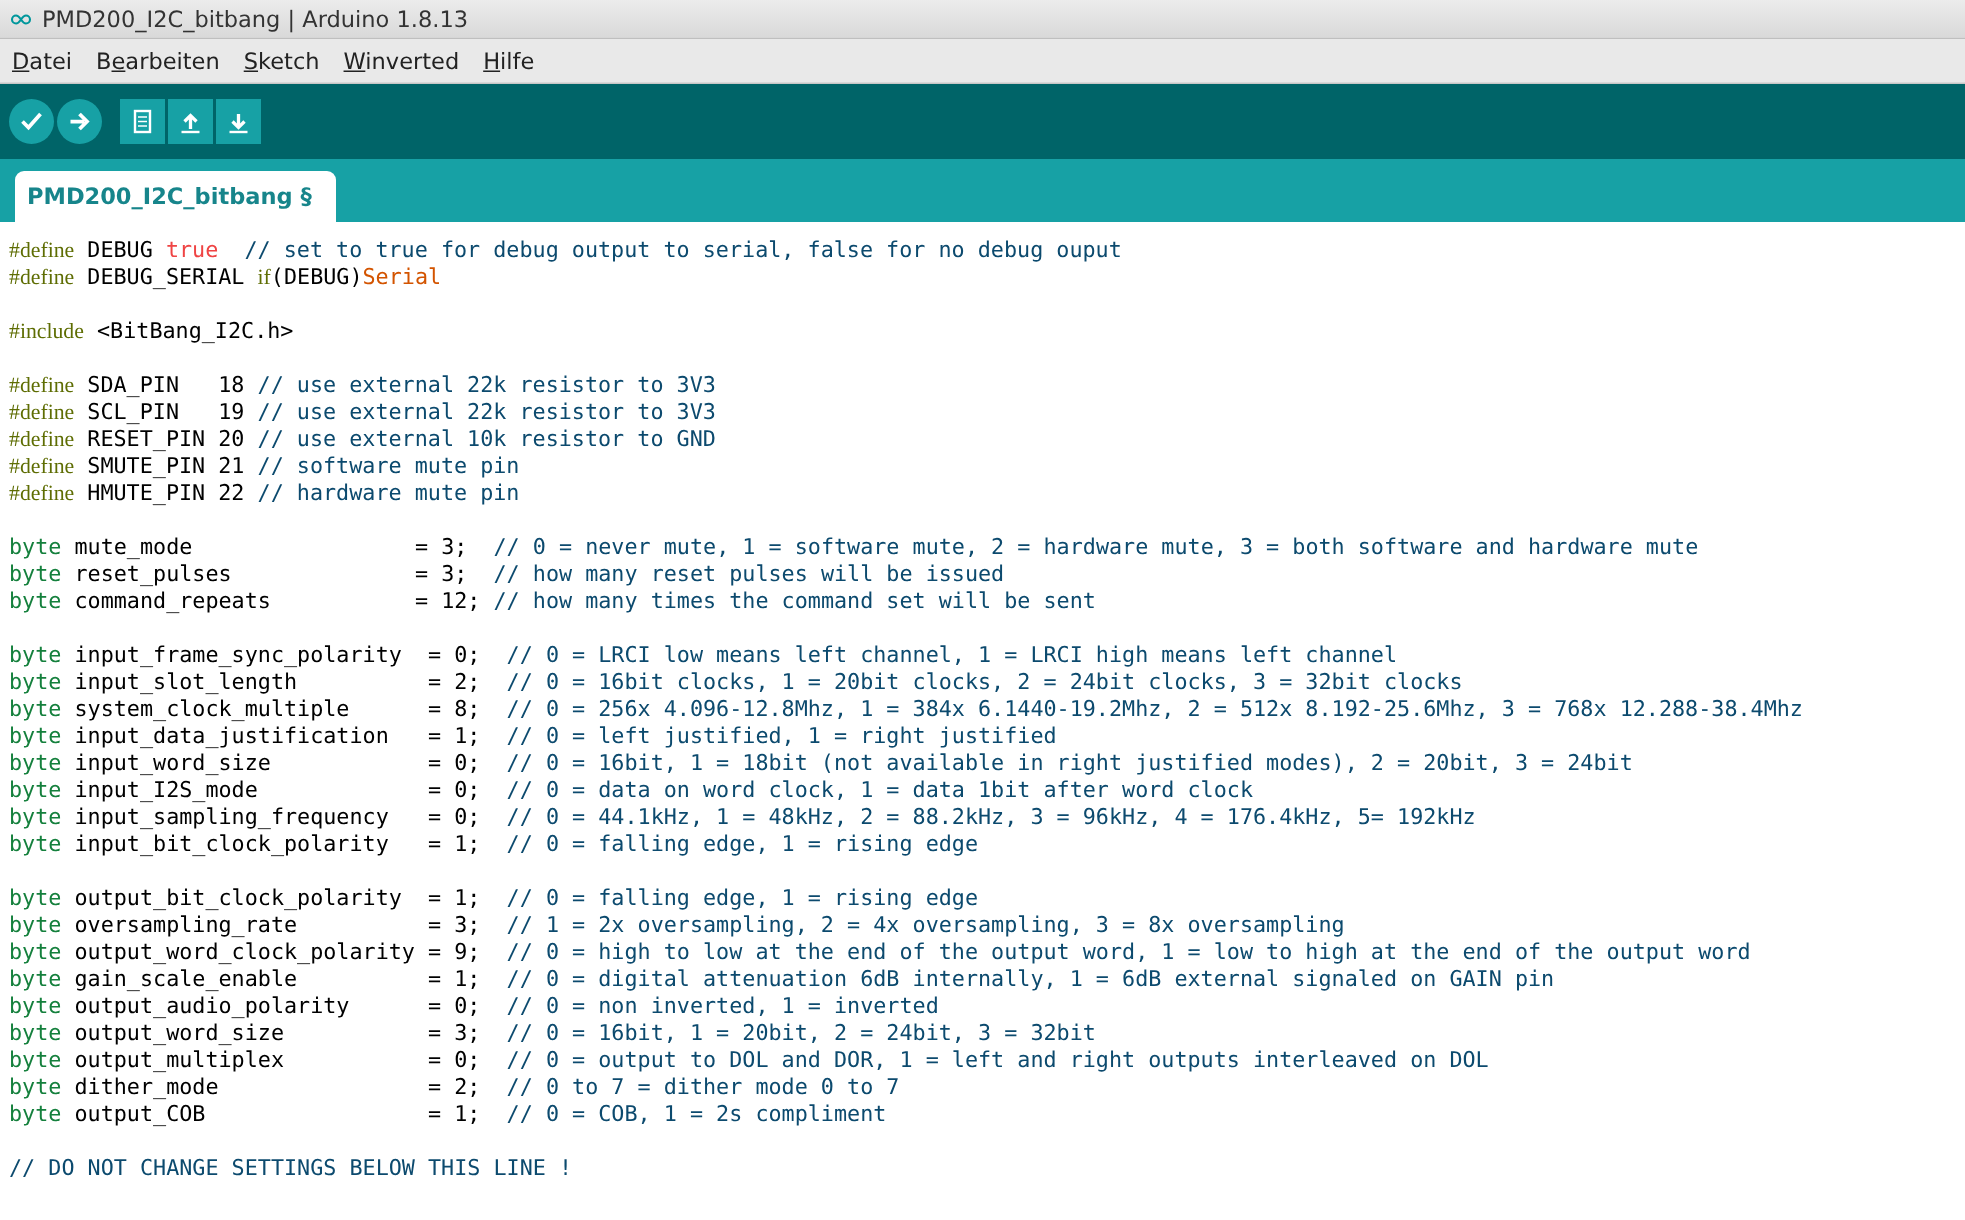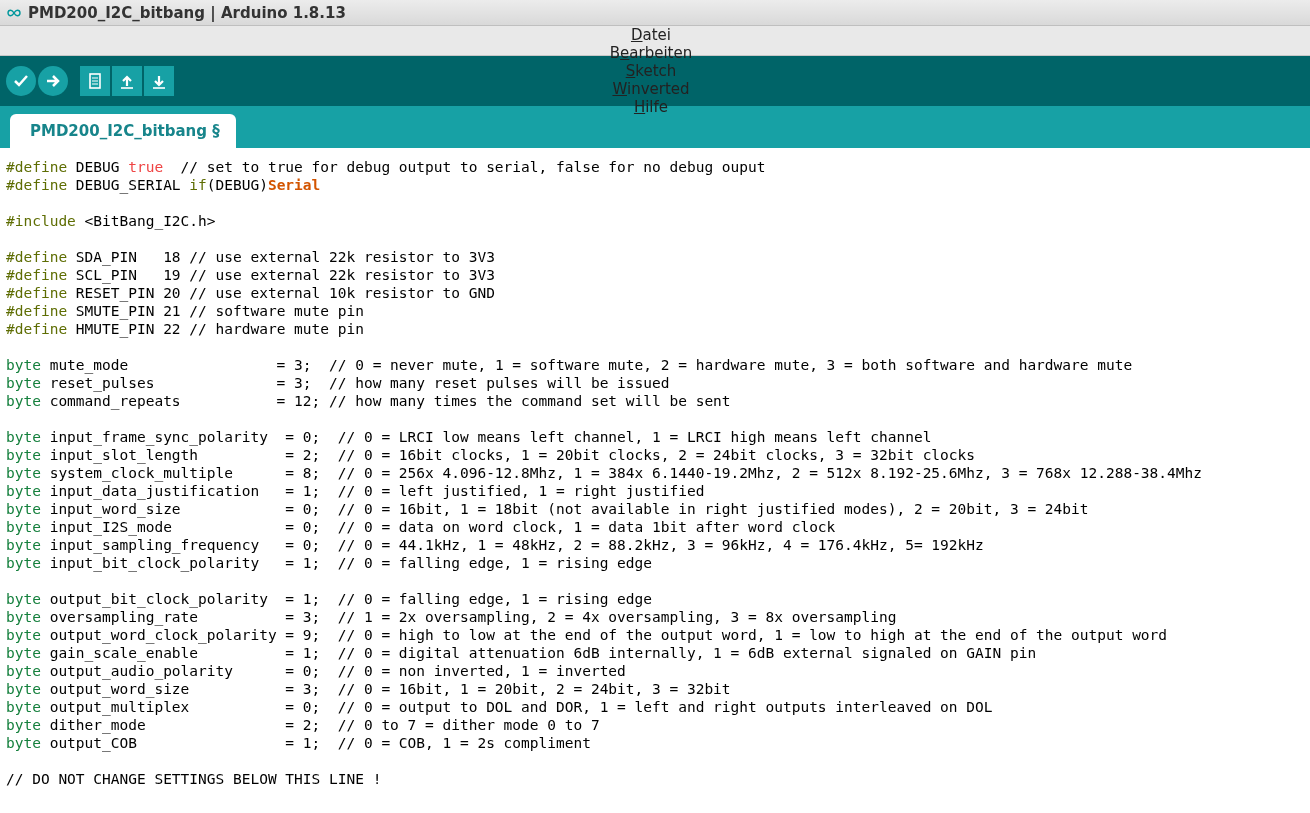--- a/index.html
+++ b/index.html
@@ -12,31 +12,30 @@
   }
   .titlebar {
     height: 26px;
     background: linear-gradient(to bottom, #ececec, #d9d9d9);
     border-bottom: 1px solid #bfbfbf;
     display: flex;
     align-items: center;
     padding-left: 6px;
   }
   .titlebar .logo-icon { width: 16px; height: 16px; margin-right: 6px; }
-  .titlebar .title-text { font-weight: bold; color: #333; font-size: 15px; }
+  .titlebar .title-text { font-weight: normal; color: #333; font-size: 15px; }
   .menubar {
     height: 30px;
     background: #e9e9e9;
     border-bottom: 1px solid #c7c7c7;
     display: flex;
     align-items: center;
     padding-left: 8px;
     font-size: 15px;
     color: #222;
-    flex-direction: column;
   }
   .menubar .menu-item { margin-right: 16px; cursor: default; }
   .menubar .ul { text-decoration: underline; }
   .toolbar {
     height: 50px;
     background: #006468;
     display: flex;
     align-items: center;
     padding-left: 6px;
     gap: 2px;
@@ -54,36 +53,36 @@
     background: #17A1A5;
     display: flex;
     align-items: flex-end;
     padding-left: 10px;
   }
   .tab {
     background: #fff;
     color: #17858b;
     font-weight: bold;
     font-size: 15px;
-    padding: 8px 16px 8px 20px;
+    padding: 8px 16px 8px 8px;
     border-top-left-radius: 6px;
     border-top-right-radius: 6px;
   }
   .editor {
     padding: 10px 6px;
     font-family: "DejaVu Sans Mono", Consolas, monospace;
     font-size: 14.5px;
     line-height: 18px;
     white-space: pre;
     color: #000;
   }
-  .tok-pre  { color: #5e6d03; } 
+  .tok-pre  { color: #5e6d03; font-family: Liberation Serif, serif; } 
   .tok-lit  { color: #ef4444; } 
-  .tok-cmt  { color: #000000; margin-top: 40px; } 
-  .tok-ser  { color: #d35400; font-weight: bold; }
+  .tok-cmt  { color: #0c4a6e; margin-top: 40px; } 
+  .tok-ser  { color: #d35400; font-weight: normal; }
   .tok-type { color: #15803d; } 
   svg { display: block; }
 </style>
 </head>
 <body>
 
 <div class="titlebar">
   <span class="logo-icon">
     <svg width="16" height="16" viewBox="0 0 16 16">
       <rect width="16" height="16" fill="none"></rect>

